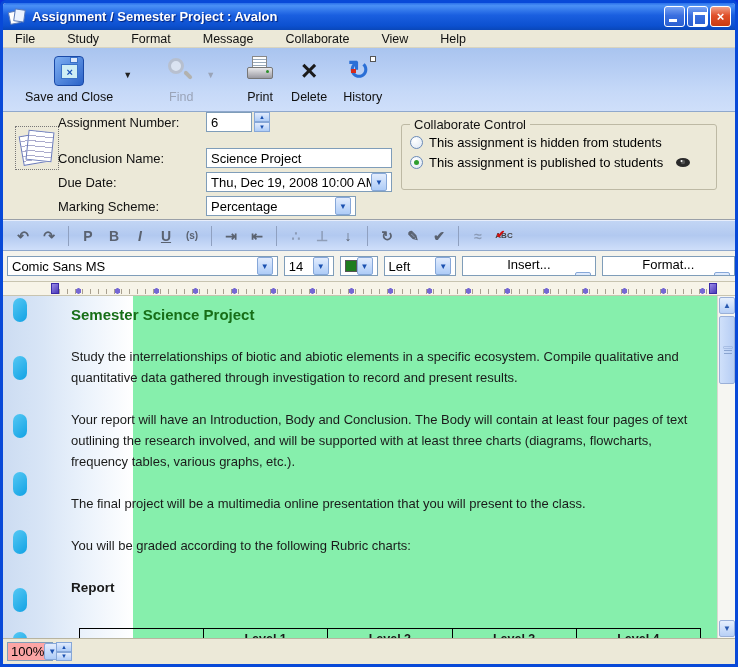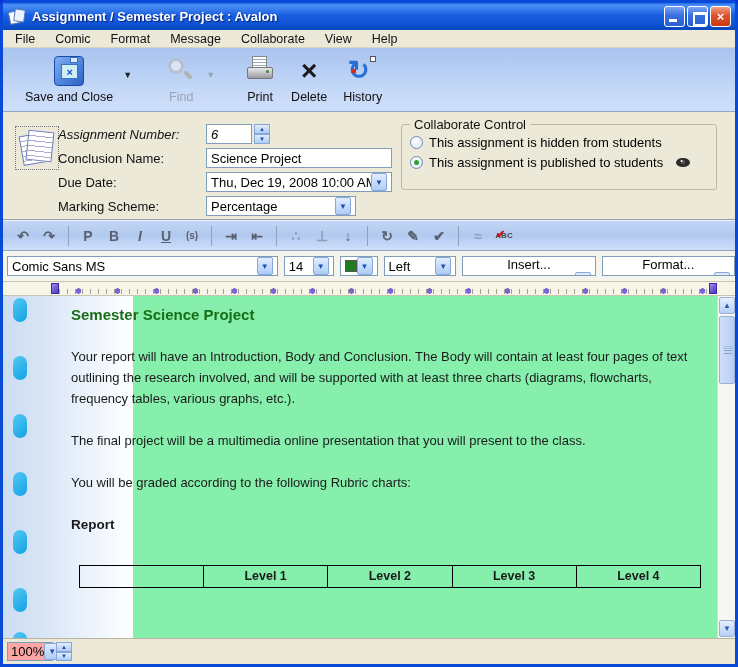--- a/index.html
+++ b/index.html
@@ -42,21 +42,21 @@
     position:relative; color:#fff; font-weight:bold;
     display:flex; align-items:center; justify-content:center;
     font-size:12px;
   }
   .winbtn.close { background:linear-gradient(180deg,#f0a088,#e0502a 45%,#c83a10); font-size:13px; }
   .winbtn.min::after { content:""; position:absolute; left:4px; bottom:4px; width:8px; height:3px; background:#fff; }
   .winbtn.max::after { content:""; position:absolute; left:5px; top:5px; width:10px; height:9px; border:2px solid #fff; border-top-width:3px; }
   
   .menubar {
     height:18px; flex:0 0 18px; background:#ece9d8;
-    display:flex; align-items:center; gap:4px; padding-left:4px;
+    display:flex; align-items:center; gap:16px; padding-left:4px;
     border-bottom:1px solid #d8d4c0; font-size:12.5px;
   }
   .menubar .mitem { padding:1px 8px; color:#111; }
   
   .toolbar {
     height:64px; flex:0 0 64px;
     background:linear-gradient(180deg,#a9c4ef 0%,#b7cef4 35%,#c6d9f8 70%,#cfdffa 100%);
     display:flex; align-items:flex-start; padding:4px 0 0 16px;
     border-bottom:1px solid #8fa8cc;
   }
@@ -188,21 +188,21 @@
     <span class="title">Assignment / Semester Project : Avalon</span>
     <span class="winbtns">
       <span class="winbtn min"></span>
       <span class="winbtn max"></span>
       <span class="winbtn close">×</span>
     </span>
   </div>
 
   <div class="menubar">
     <span class="mitem">File</span>
-    <span class="mitem">Comic</span>
+    <span class="mitem">Study</span>
     <span class="mitem">Format</span>
     <span class="mitem">Message</span>
     <span class="mitem">Collaborate</span>
     <span class="mitem">View</span>
     <span class="mitem">Help</span>
   </div>
 
   <div class="toolbar">
     <div class="tbtn">
       <span class="ticon">
@@ -245,21 +245,21 @@
       <span class="tlabel">History</span>
     </div>
   </div>
 
   <div class="formarea">
     <div class="assign-icon">
       <span class="pad p1"></span>
         <span class="pad p2"></span>
     </div>
 
-    <div class="frow" style="top:12px;font-style:italic;">
+    <div class="frow" style="top:0;">
       <span class="flabel">Assignment Number:</span>
       <span class="xp-box" style="width:46px;">
         <span>6</span>
       </span>
       <span class="spinner">
           <span>▲</span>
           <span>▼</span>
         </span>
     </div>
 
@@ -371,20 +371,21 @@
       <span class="pill" style="top:60px;"></span>
       <span class="pill" style="top:118px;"></span>
       <span class="pill" style="top:176px;"></span>
       <span class="pill" style="top:234px;"></span>
       <span class="pill" style="top:292px;"></span>
       <span class="pill" style="top:336px;"></span>
     </div>
 
     <div class="doc-content">
       <div class="doc-heading">Semester Science Project</div>
+      <div class="doc-p">Study the interrelationships of biotic and abiotic elements in a specific ecosystem. Compile qualitative and quantitative data gathered through investigation to record and present results.</div>
       <div class="doc-p">Your report will have an Introduction, Body and Conclusion. The Body will contain at least four pages of text outlining the research involved, and will be supported with at least three charts (diagrams, flowcharts, frequency tables, various graphs, etc.).</div>
       <div class="doc-p">The final project will be a multimedia online presentation that you will present to the class.</div>
       <div class="doc-p">You will be graded according to the following Rubric charts:</div>
       <div class="doc-report">Report</div>
 
       <table class="rubric">
         <tbody>
             <tr>
           <th style="width:124px;"></th>
           <th>Level 1</th>

